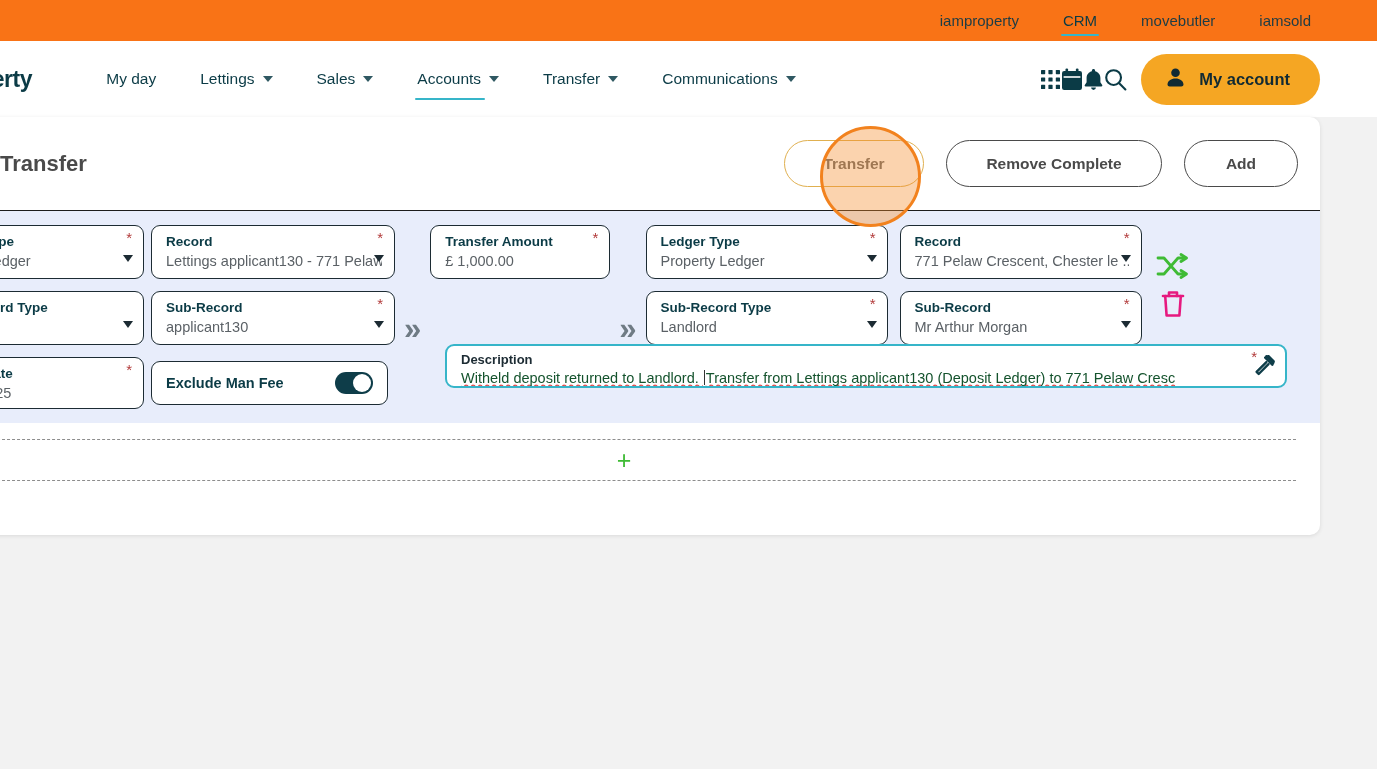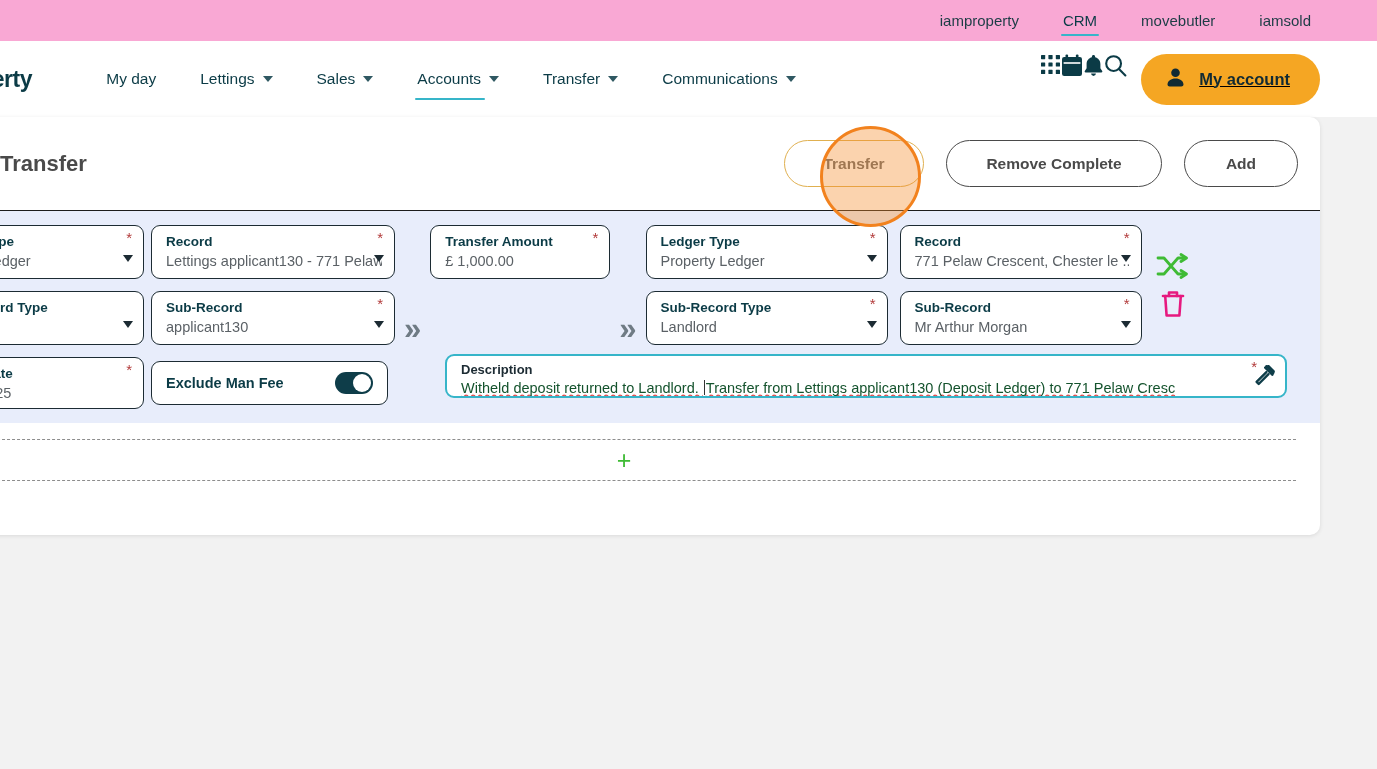--- a/index.html
+++ b/index.html
@@ -7,21 +7,21 @@
   html, body {
     width: 1377px; height: 769px;
     font-family: "Liberation Sans", sans-serif;
     background: #f2f2f2;
     overflow: hidden;
   }
   body { position: relative; }
 
   
   .brandbar {
-    height: 41px; background: #f9a8d4;
+    height: 41px; background: #f97316;
     display: flex; align-items: center; justify-content: flex-end;
     padding-right: 44px; gap: 0;
   }
   .brandbar-item {
     font-size: 15px; color: #1d3c45; padding: 0 22px;
     line-height: 41px; cursor: pointer; position: relative;
   }
   .brandbar-item.active { color: #0b3b46; }
   .brandbar-item.active::after {
     content: ""; position: absolute; left: 20px; right: 20px; bottom: 5px;
@@ -44,21 +44,21 @@
     cursor: pointer; position: relative;
   }
   .nav-item.active::after {
     content: ""; position: absolute; left: 14px; right: 30px; bottom: -6px;
     height: 2.5px; background: #36b5c9; border-radius: 2px;
   }
   .caret { width: 0; height: 0; border-left: 5px solid transparent;
            border-right: 5px solid transparent; border-top: 6px solid #0b3b46;
            opacity: .85; }
   .nav-right {
-    position: absolute; right: 57px; display: flex; align-items: flex-start;  text-decoration: underline;
+    position: absolute; right: 57px; display: flex; align-items: center; 
   }
   .nav-icon { cursor: pointer; display: flex; align-items: center; color: #0b3b46; }
   .account-btn {
     display: flex; align-items: center; gap: 13px;
     background: #f5a623; border-radius: 999px;
     padding: 0 30px 0 24px; height: 51px; cursor: pointer;
     font-size: 16.5px; font-weight: bold; color: #102a33; margin-left: 14px;
   }
 
   
@@ -359,21 +359,21 @@
         </span>
         <span class="icon-btn">
           <svg width="28" height="31" viewBox="0 0 28 31" fill="none" stroke="#e6197f" stroke-width="2.6" stroke-linecap="round" stroke-linejoin="round">
             <path d="M4 8h20"></path>
             <path d="M10 8V4.5h8V8"></path>
             <path d="M6.2 8l1.4 19.5h12.8L21.8 8"></path>
           </svg>
         </span>
       </div>
 
-      <div class="desc-field" style="position:absolute; left:469px; top:143px; width:842px;">
+      <div class="desc-field" style="position:absolute; left:469px; top:133px; width:842px;">
         <span class="desc-label">Description</span>
         <div class="desc-text">
           <span class="sq">Witheld deposit returned to Landlord. </span><span class="caret-bar"></span><span class="sq">Transfer from Lettings applicant130 (Deposit Ledger) to 771 Pelaw Cresc</span>
         </div>
         <span class="req" style="right:28px;top:4px;">*</span>
         <span class="icon-btn" style="position:absolute; right:8px; bottom:9px;">
           <svg width="24" height="24" viewBox="0 0 24 24" fill="none" stroke="#0e3d49" stroke-width="2.4" stroke-linecap="round" stroke-linejoin="round">
             <path d="M13.5 3.2l6.6 6.6"></path>
             <path d="M12.2 4.6l3.3-1.4 5.2 5.2-1.4 3.3-3.5-3.5-3.6-3.6z"></path>
             <path d="M13.4 9.1L3.6 18.9l2.1 2.1 9.8-9.8"></path>

